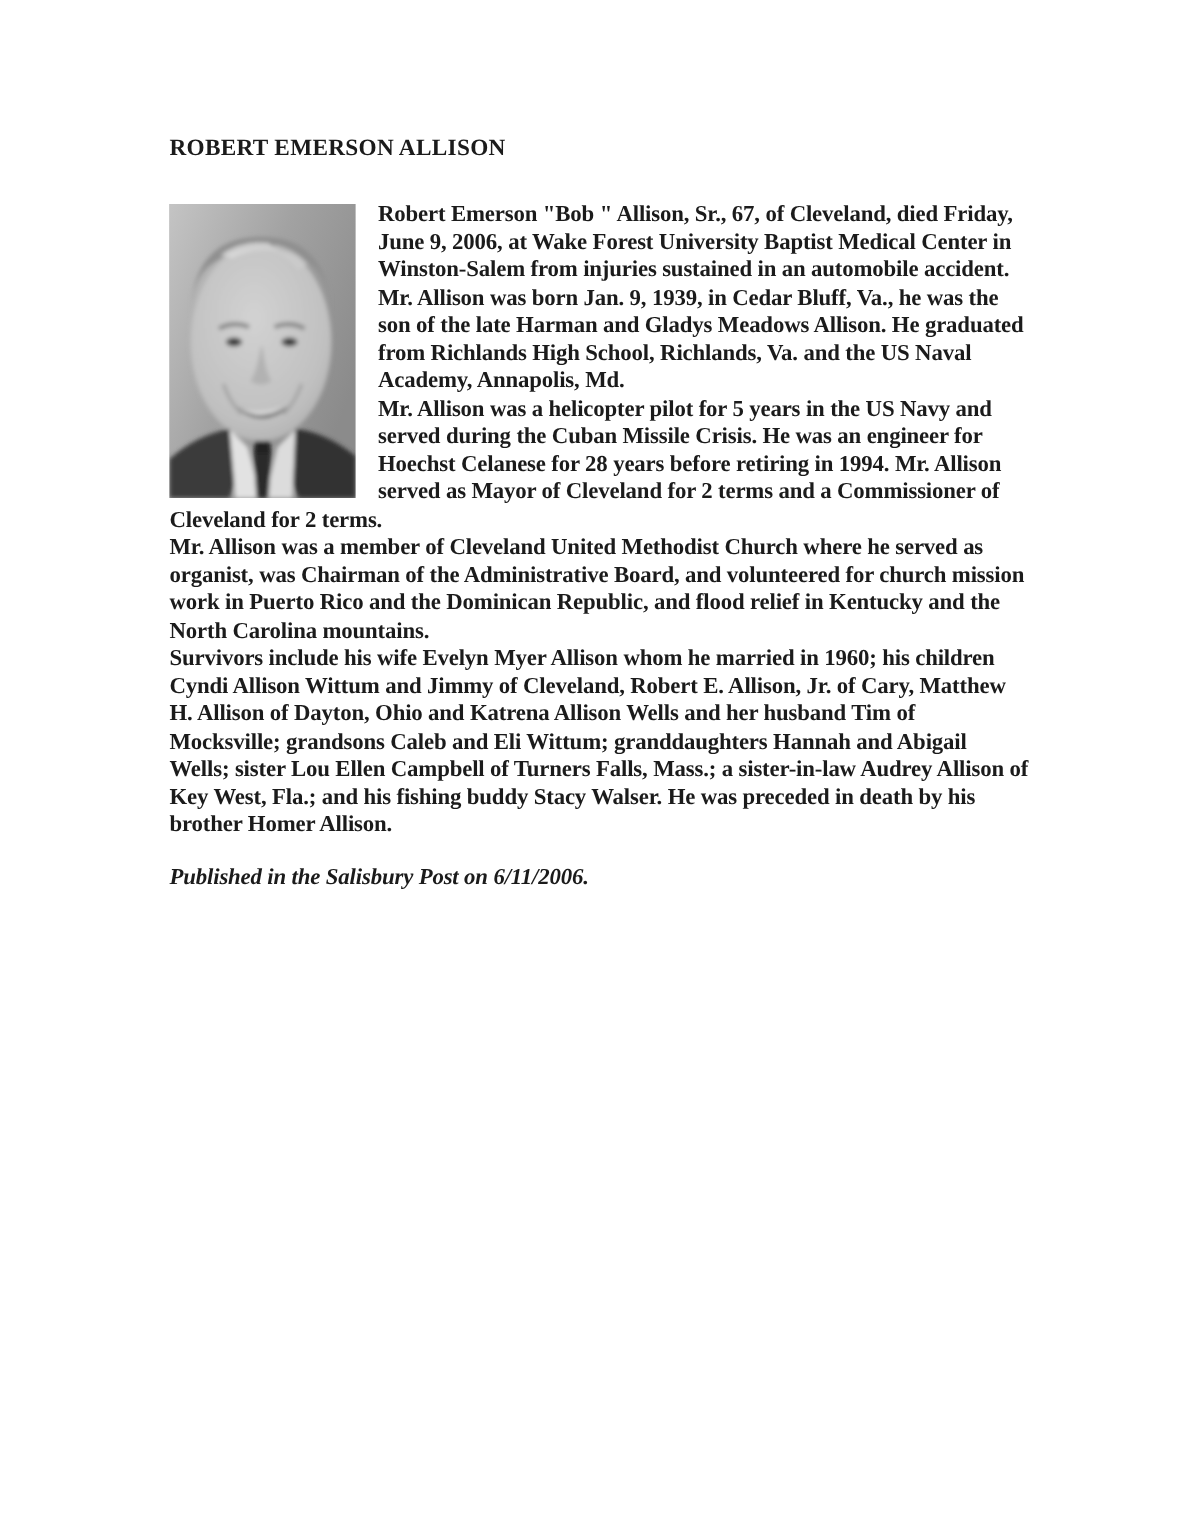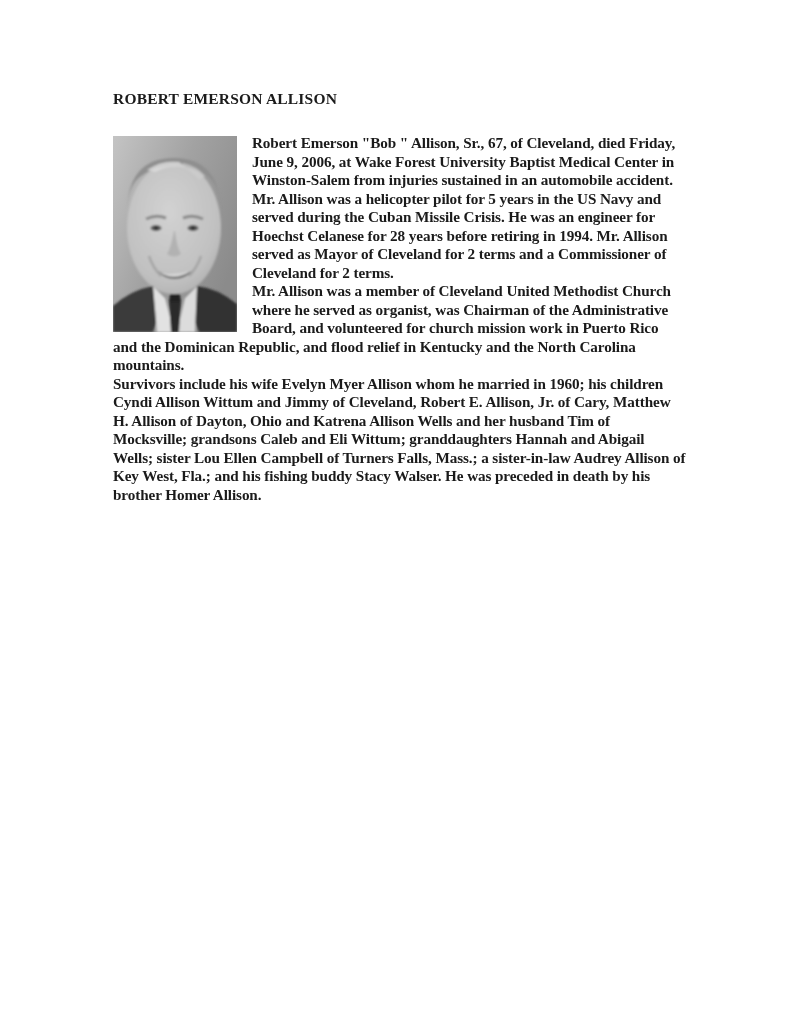--- a/index.html
+++ b/index.html
@@ -123,19 +123,21 @@
             <path d="M40 150 L52 162 L61 196 L44 196 Z" fill="#e2e2e2"></path>
             <path d="M84 150 L72 162 L64 196 L82 196 Z" fill="#dcdcdc"></path>
 
             <path d="M56 166 L68 166 L66 196 L58 196 Z" fill="#2a2a2a"></path>
             <path d="M57 158 L67 158 L68 166 L56 166 Z" fill="#222222"></path>
           </g>
         </svg>
       </div>
 
       <p>Robert Emerson "Bob " Allison, Sr., 67, of Cleveland, died Friday, June 9, 2006, at Wake Forest University Baptist Medical Center in Winston-Salem from injuries sustained in an automobile accident.</p>
+      <p>Mr. Allison was born Jan. 9, 1939, in Cedar Bluff, Va., he was the son of the late Harman and Gladys Meadows Allison. He graduated from Richlands High School, Richlands, Va. and the US Naval Academy, Annapolis, Md.</p>
       <p>Mr. Allison was a helicopter pilot for 5 years in the US Navy and served during the Cuban Missile Crisis. He was an engineer for Hoechst Celanese for 28 years before retiring in 1994. Mr. Allison served as Mayor of Cleveland for 2 terms and a Commissioner of Cleveland for 2 terms.</p>
       <p>Mr. Allison was a member of Cleveland United Methodist Church where he served as organist, was Chairman of the Administrative Board, and volunteered for church mission work in Puerto Rico and the Dominican Republic, and flood relief in Kentucky and the North Carolina mountains.</p>
       <p>Survivors include his wife Evelyn Myer Allison whom he married in 1960; his children Cyndi Allison Wittum and Jimmy of Cleveland, Robert E. Allison, Jr. of Cary, Matthew H. Allison of Dayton, Ohio and Katrena Allison Wells and her husband Tim of Mocksville; grandsons Caleb and Eli Wittum; granddaughters Hannah and Abigail Wells; sister Lou Ellen Campbell of Turners Falls, Mass.; a sister-in-law Audrey Allison of Key West, Fla.; and his fishing buddy Stacy Walser. He was preceded in death by his brother Homer Allison.</p>
     </div>
 
+    <p class="pub-line">Published in the Salisbury Post on 6/11/2006.</p>
   </div>
 </div>
 
 </body></html>

